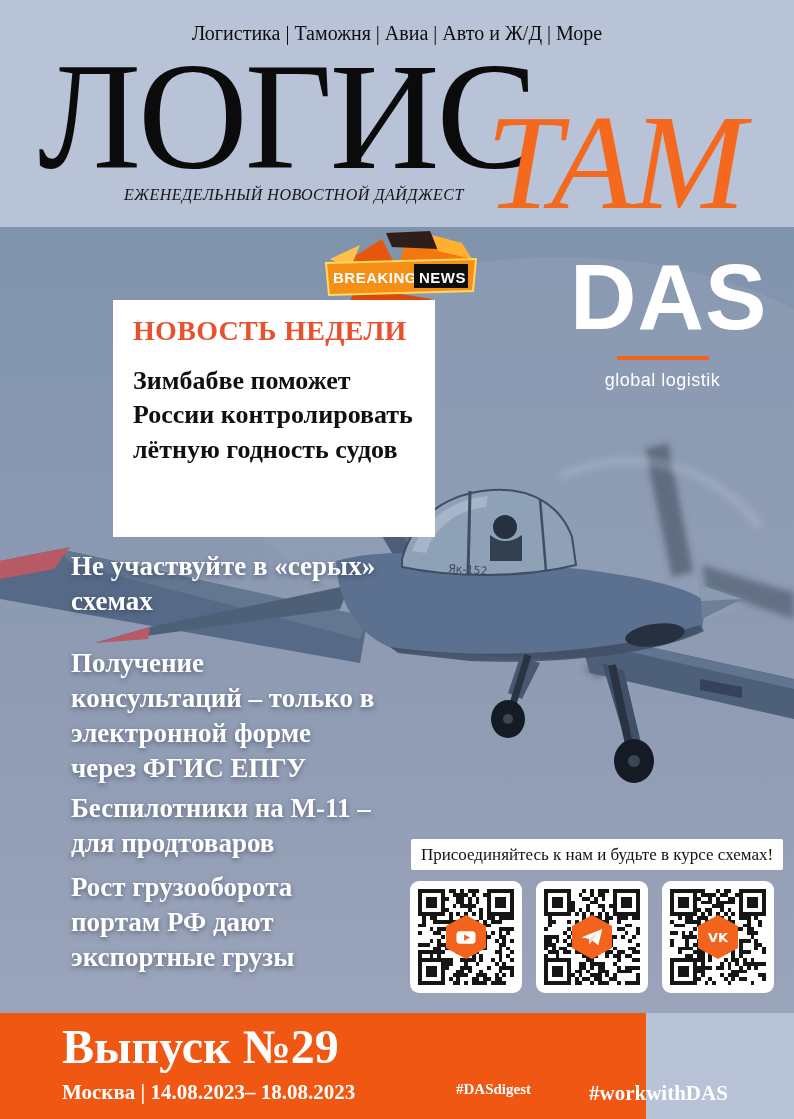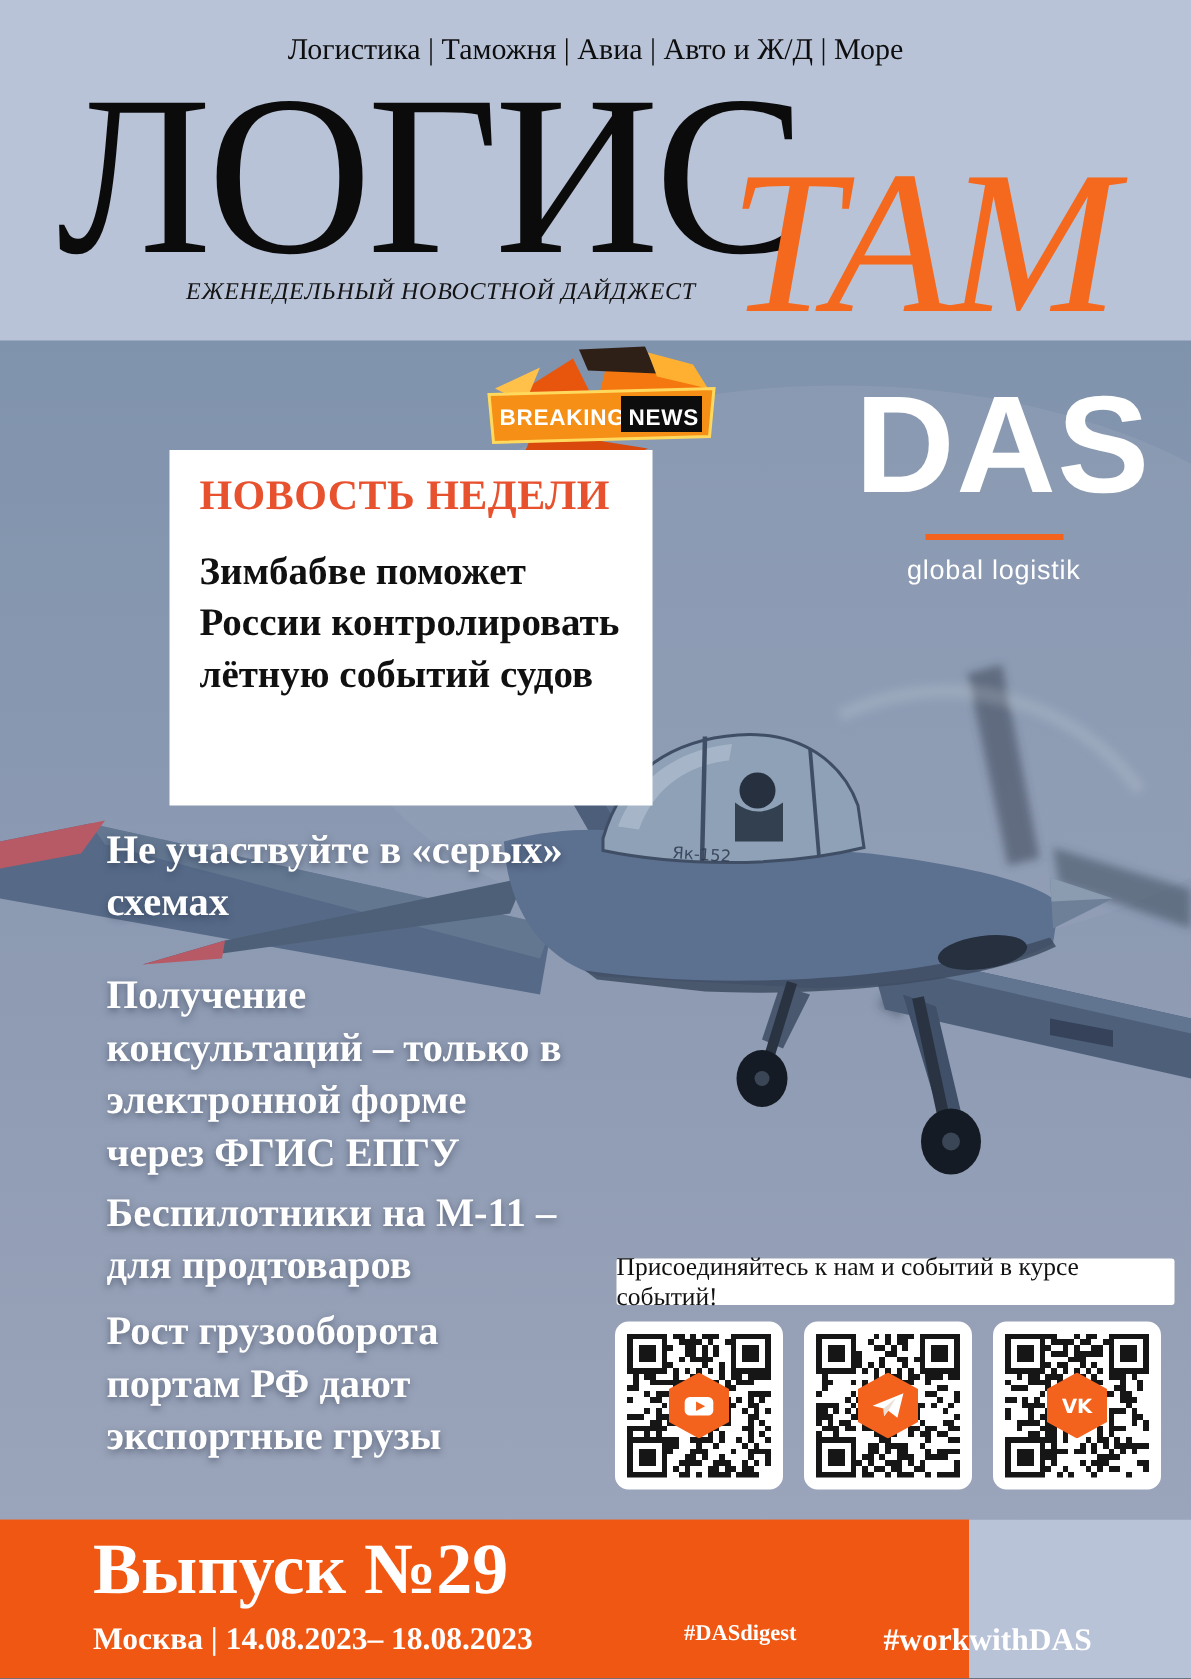--- a/index.html
+++ b/index.html
@@ -159,36 +159,36 @@
     <div class="brand">
       <div class="brand-name">DAS</div>
       <div class="brand-rule"></div>
       <div class="brand-tagline">global logistik</div>
     </div>
 
     <div class="featured">
       <div class="featured-label">НОВОСТЬ НЕДЕЛИ</div>
       <div class="featured-headline">Зимбабве поможет
 России контролировать
-лётную событий судов</div>
+лётную годность судов</div>
     </div>
 
     <div class="headline h1">Не участвуйте в «серых»
 схемах</div>
     <div class="headline h2">Получение
 консультаций – только в
 электронной форме
 через ФГИС ЕПГУ</div>
     <div class="headline h3">Беспилотники на М-11 –
 для продтоваров</div>
     <div class="headline h4">Рост грузооборота
 портам РФ дают
 экспортные грузы</div>
 
-    <div class="join">Присоединяйтесь к нам и событий в курсе событий!</div>
+    <div class="join">Присоединяйтесь к нам и будьте в курсе схемах!</div>
 
     <div class="qr-row">
       <div class="qr-tile">
         <svg class="qr-svg" viewBox="0 0 25 25">
             <g fill="#161616" shape-rendering="crispEdges">
               <rect x="8" y="0" width="1" height="1"></rect>
               <rect x="9" y="0" width="1" height="1"></rect>
               <rect x="11" y="0" width="1" height="1"></rect>
               <rect x="13" y="0" width="1" height="1"></rect>
               <rect x="14" y="0" width="1" height="1"></rect>

